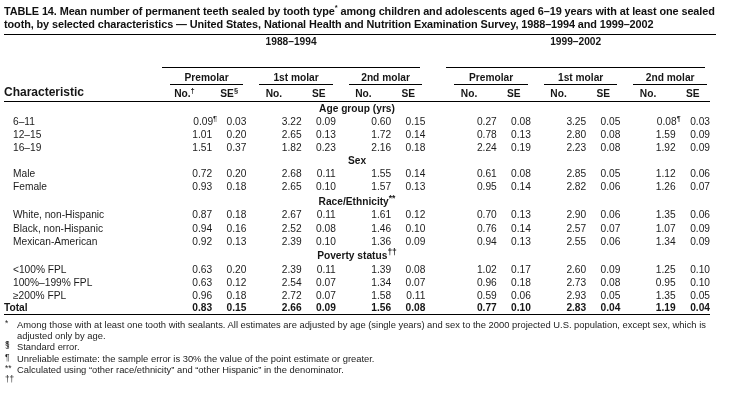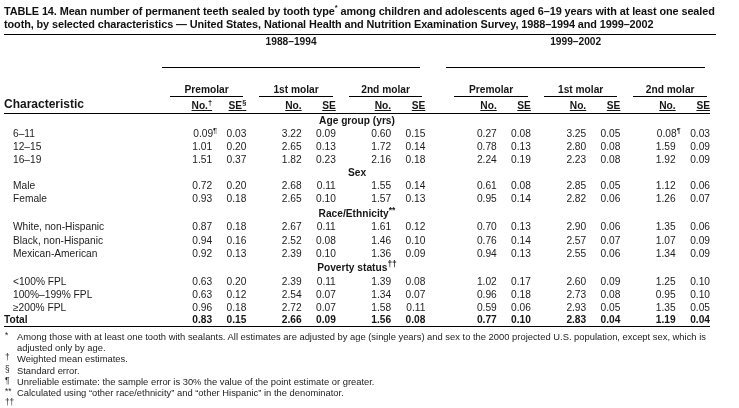--- a/index.html
+++ b/index.html
@@ -34,24 +34,24 @@
   thead tr.h1 th { height: 16px; }
   thead tr.h2 th { height: 15px; }
   thead tr.h3 th { height: 16px; border-bottom: 1px solid #000; }
 
   .yr-line {
     display: block; text-align: center; font-size: 10.2px;
     border-bottom: 1px solid #000; padding-bottom: 20px; margin: 0 5px;
   }
   .grp-line {
     display: block; text-align: center; font-size: 10.2px;
-    border-bottom: 1px solid #000; padding-bottom: 1px; margin: 16px 3px 0 13px;
+    border-bottom: 1px solid #000; padding-bottom: 1px; margin: 4px 3px 0 13px;
   }
   th.char-h { text-align: left; padding-bottom: 2px; font-size: 12px; }
-  th.mh { text-align: right; padding-bottom: 2px; text-decoration: underline; }
+  th.mh { padding-bottom: 2px; }
   th.mh sup, td.num sup { font-size: 7.5px; line-height: 0; vertical-align: super; }
   td.num sup { margin-right: -5px; }
 
   tbody tr { height: 13.1px; }
   tbody td { line-height: 11.5px; }
   td.section-label { font-weight: 700; color: #161616; text-align: center; }
   td.row-label { padding-left: 9px; }
   td.num { text-align: right; }
   .bold { font-weight: 700; color: #161616; }
   tr.total-row td { border-bottom: 1px solid #000; }
@@ -342,21 +342,20 @@
       </tbody>
   </table>
 
   <div class="footnotes">
     <div class="fn">
       <sup class="mk">*</sup>
       <span>Among those with at least one tooth with sealants. All estimates are adjusted by age (single years) and sex to the 2000 projected U.S. population, except sex, which is adjusted only by age.</span>
     </div>
     <div class="fn">
       <sup class="mk">†</sup>
-      <span>Weighted mean estimates.</span>
     </div>
     <div class="fn">
       <sup class="mk">§</sup>
       <span>Standard error.</span>
     </div>
     <div class="fn">
       <sup class="mk">¶</sup>
       <span>Unreliable estimate: the sample error is 30% the value of the point estimate or greater.</span>
     </div>
     <div class="fn">

